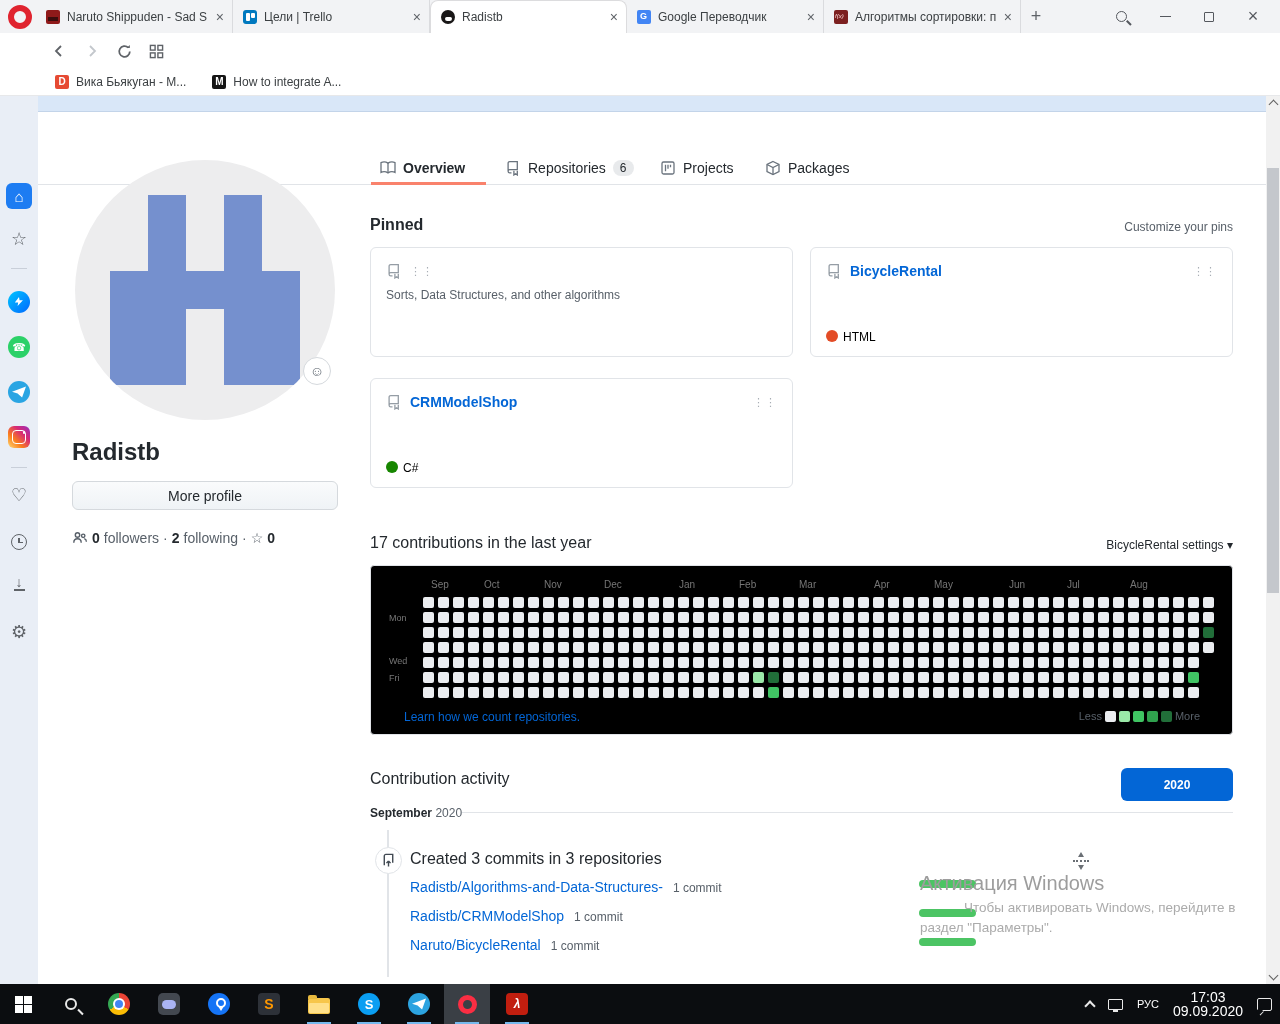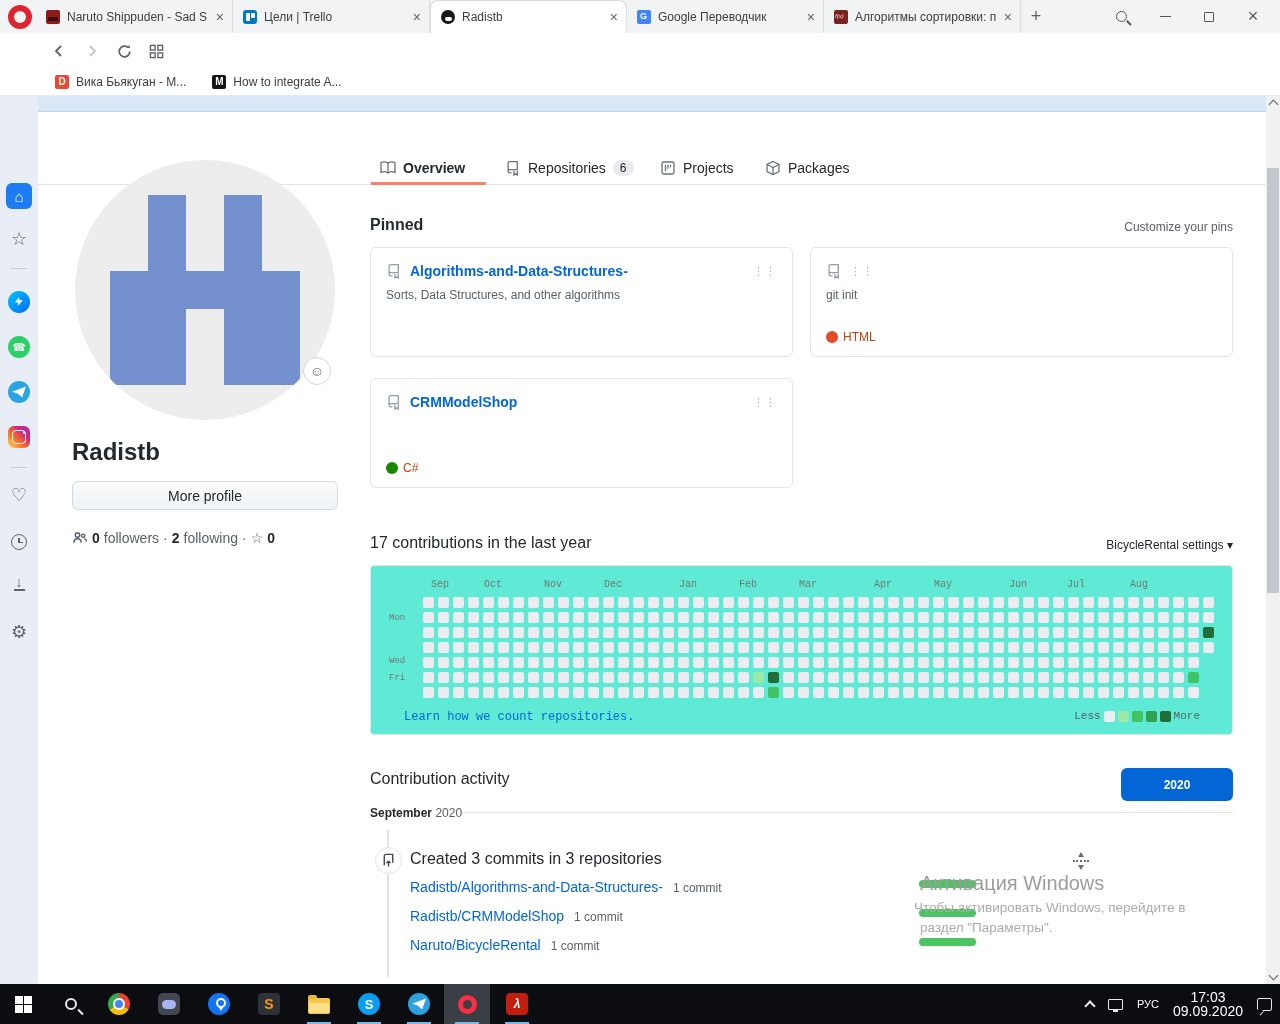--- a/index.html
+++ b/index.html
@@ -97,27 +97,27 @@
   .oct { flex:0 0 16px; }
 
   
   #pinned-title { left:370px; top:216px; font-size:16px; font-weight:600; color:#24292e; }
   #customize-pins { right:47px; top:220px; font-size:12px; color:#586069; }
   .card { position:absolute; width:423px; height:110px; border:1px solid #e1e4e8; border-radius:6px; background:#fff; padding:15px; }
   .card-head { display:flex; align-items:center; gap:8px; }
   .card-name { font-size:14px; font-weight:600; color:#0366d6; flex:1; }
   .grip { color:#a8aeb5; font-size:11px; letter-spacing:1px; }
   .card-desc { margin-top:9px; font-size:12px; color:#586069; }
-  .card-lang { position:absolute; left:15px; bottom:12px; display:flex; align-items:center; gap:5px; font-size:12px; color:#c2410c; }
+  .card-lang { position:absolute; left:15px; bottom:12px; display:flex; align-items:flex-start; gap:5px; font-size:12px; color:#000000; }
   .lang-dot { width:12px; height:12px; border-radius:50%; }
 
   
   #contrib-title { left:370px; top:534px; font-size:16px; color:#24292e; }
   #contrib-settings { right:47px; top:538px; font-size:12px; color:#24292e; }
-  #graph-box { left:370px; top:565px; width:863px; height:170px; border:1px solid #e1e4e8; border-radius:4px; background:#5eead4;font-family:Liberation Mono, monospace; }
+  #graph-box { left:370px; top:565px; width:863px; height:170px; border:1px solid #e1e4e8; border-radius:4px; background:#000000; }
   .month-lab { position:absolute; top:13px; font-size:10px; color:#767676; }
   .day-lab { position:absolute; left:18px; width:26px; text-align:left; font-size:9px; color:#767676; }
   .ccell { position:absolute; width:11px; height:11px; border-radius:2px; }
   #learn-link { position:absolute; left:33px; top:144px; font-size:12px; color:#0366d6; }
   #legend { position:absolute; right:32px; top:144px; display:flex; align-items:center; gap:3px; font-size:11px; color:#586069; }
   .lcell { width:11px; height:11px; border-radius:2px; }
 
   
   #activity-title { left:370px; top:770px; font-size:16px; color:#24292e; }
   #year-btn { left:1121px; top:768px; width:112px; height:33px; background:#0366d6; border-radius:6px; color:#fff; font-size:12px; font-weight:600; display:flex; align-items:center; justify-content:center; }
@@ -131,21 +131,21 @@
   .repo-link { font-size:14px; color:#0366d6; }
   .repo-cnt { font-size:12px; color:#586069; }
   .cbar { position:absolute; width:57px; height:8px; border-radius:4px; background:#4cc464; }
 
   
   #move-cur { left:1073px; top:852px; width:16px; height:18px; }
   #move-cur::before { content:""; position:absolute; left:5px; top:0; border-left:3px solid transparent; border-right:3px solid transparent; border-bottom:5px solid #6a6f75; }
   #move-cur::after { content:""; position:absolute; left:5px; bottom:0; border-left:3px solid transparent; border-right:3px solid transparent; border-top:5px solid #6a6f75; }
   #move-cur .dots { position:absolute; left:0; top:8px; width:16px; border-top:2px dotted #6a6f75; }
   #wm1 { left:920px; top:872px; font-size:20px; color:#9d9d9d; }
-  #wm2 { left:914px; top:900px; font-size:13.5px; color:#ababab; }
+  #wm2 { left:964px; top:900px; font-size:13.5px; color:#ababab; }
   #wm3 { left:920px; top:920px; font-size:13.5px; color:#ababab; }
 
   
   #scrollbar { left:1266px; top:96px; width:14px; height:889px; background:#f1f1f1; }
   #sb-thumb { left:1267px; top:168px; width:12px; height:425px; background:#c4c7cc; }
   .sb-arr { position:absolute; left:1270px; width:7px; height:7px; border-left:1.6px solid #606060; border-top:1.6px solid #606060; }
   #sb-up { top:101px; transform:rotate(45deg); }
   #sb-dn { top:972px; transform:rotate(225deg); }
 
   
@@ -424,34 +424,33 @@
 
 <div class="abs" id="pinned-title">Pinned</div>
 <div class="abs" id="customize-pins">Customize your pins</div>
 <div id="cards-root">
     <div class="card abs" style="left: 370px; top: 247px;">
       <div class="card-head">
         <svg class="oct" width="16" height="16" viewBox="0 0 16 16" fill="none" stroke="#959da5" stroke-width="1.3">
           <path d="M4.7 12.8a1.6 1.6 0 0 1 0-3.2h7.6V1.6H4.7a1.6 1.6 0 0 0-1.6 1.6v8a1.6 1.6 0 0 0 1.6 1.6h1.8"></path>
           <path d="M8.9 10.8v4.2l1.7-1.2 1.7 1.2v-4.2"></path>
         </svg>
-        <span class="card-name">Algorithms-and-Data-Structures-</span>
         <span class="grip">⋮⋮</span>
       </div>
       <div class="card-desc">Sorts, Data Structures, and other algorithms</div>
     </div>
     <div class="card abs" style="left: 810px; top: 247px;">
       <div class="card-head">
         <svg class="oct" width="16" height="16" viewBox="0 0 16 16" fill="none" stroke="#959da5" stroke-width="1.3">
           <path d="M4.7 12.8a1.6 1.6 0 0 1 0-3.2h7.6V1.6H4.7a1.6 1.6 0 0 0-1.6 1.6v8a1.6 1.6 0 0 0 1.6 1.6h1.8"></path>
           <path d="M8.9 10.8v4.2l1.7-1.2 1.7 1.2v-4.2"></path>
         </svg>
+        <span class="card-name">BicycleRental</span>
         <span class="grip">⋮⋮</span>
       </div>
-      <div class="card-desc">git init</div>
       <div class="card-lang">
         <span class="lang-dot" style="background: rgb(227, 76, 38);"></span>
         <span>HTML</span>
       </div>
     </div>
     <div class="card abs" style="left: 370px; top: 378px;">
       <div class="card-head">
         <svg class="oct" width="16" height="16" viewBox="0 0 16 16" fill="none" stroke="#959da5" stroke-width="1.3">
           <path d="M4.7 12.8a1.6 1.6 0 0 1 0-3.2h7.6V1.6H4.7a1.6 1.6 0 0 0-1.6 1.6v8a1.6 1.6 0 0 0 1.6 1.6h1.8"></path>
           <path d="M8.9 10.8v4.2l1.7-1.2 1.7 1.2v-4.2"></path>

